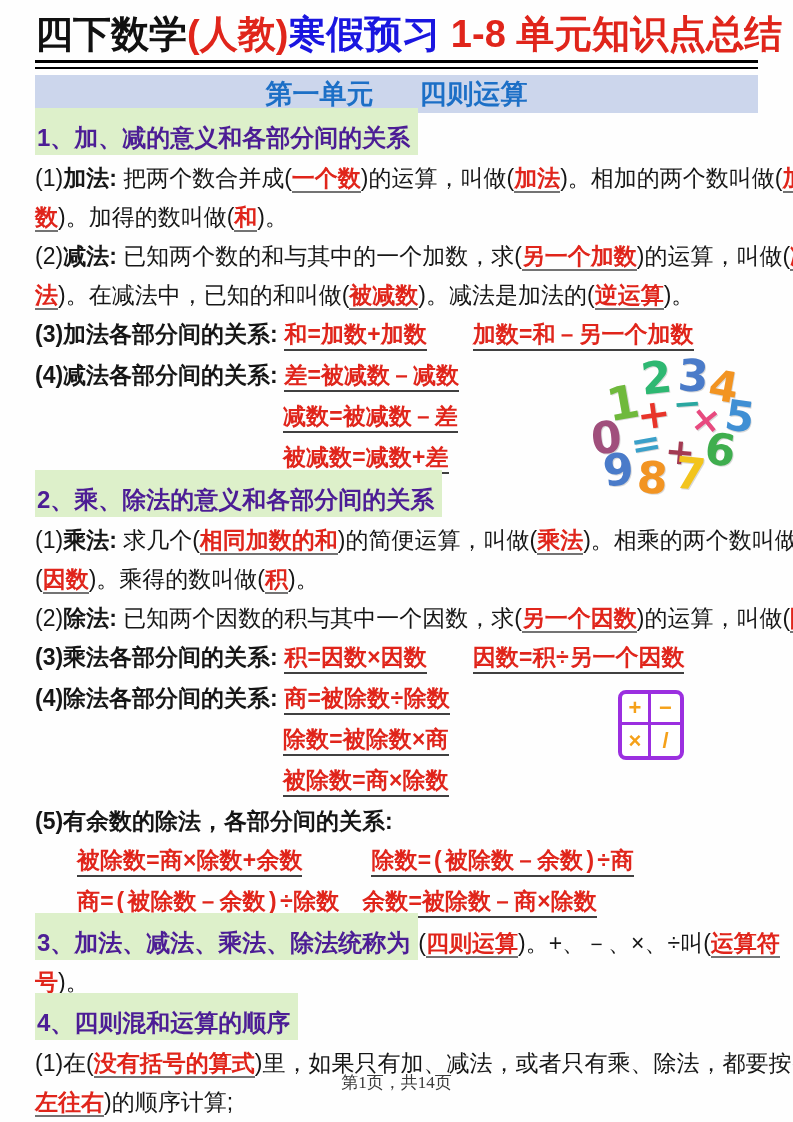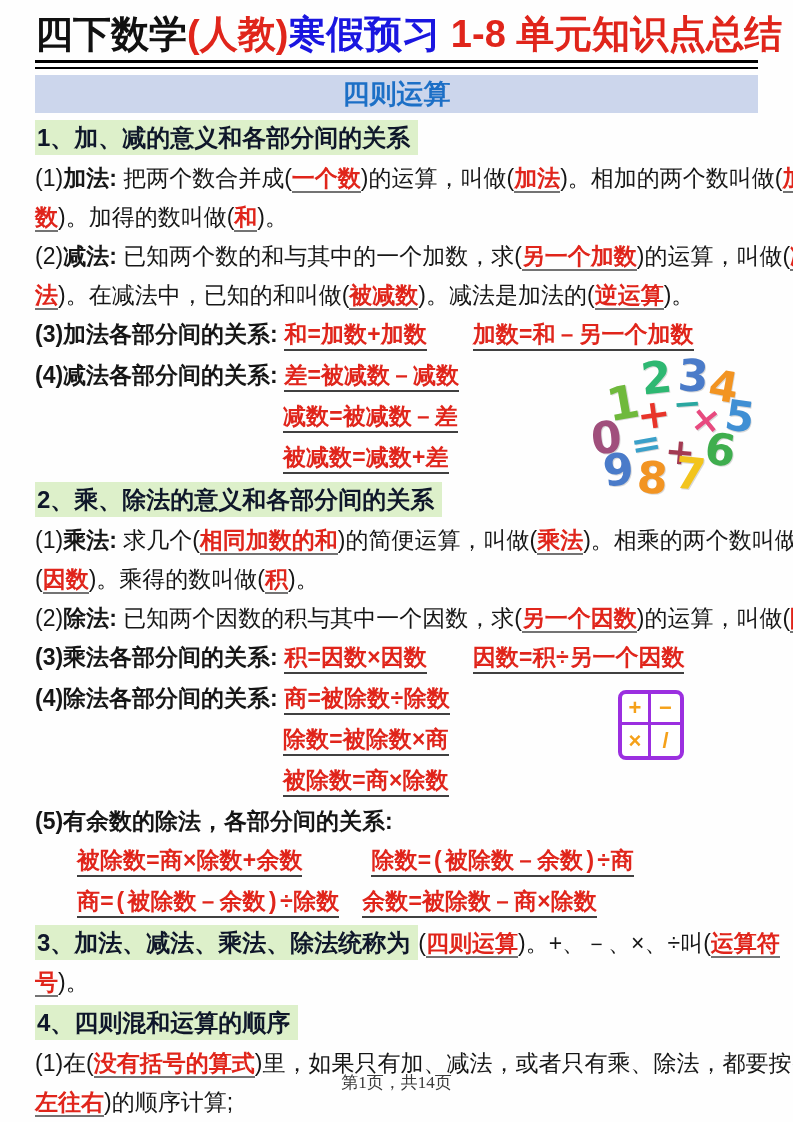--- a/index.html
+++ b/index.html
@@ -36,22 +36,22 @@
   .doc{margin-top:5px;}
   .ln{font-size:23px;line-height:39px;min-height:39px;white-space:nowrap;}
   .ln.hl{line-height:40px;min-height:40px;margin:1px 0;}
   .ln.ind{padding-left:248px;}
   .ln.ind2{padding-left:42px;}
   .sk{color:#161616;}
   .sb{color:#161616;font-weight:bold;}
   .sr{color:#e0251b;font-weight:bold;border-bottom:2px solid #737373;padding-bottom:0px;}
   .se{color:#e0251b;font-weight:bold;border-bottom:2px solid #404040;padding-bottom:0;font-family:Liberation Mono, monospace;}
   .sg{
-    color:#0f172a;font-weight:bold;background:#ddf0ca;
-    padding:4px 8px 4px 2px;font-size:24px;
+    color:#4c1d95;font-weight:bold;background:#ddf0ca;
+    padding:16px 8px 4px 2px;font-size:24px;
   }
   
   .footer{
     position:absolute;left:0;right:0;bottom:28px;
     text-align:center;font-family:"Liberation Serif","DejaVu Serif",serif;
     font-size:17px;color:#3a3a3a;
   }
   
   .num-cluster{position:absolute;left:585px;top:342px;width:180px;height:158px;}
   .num-cluster span{
@@ -74,20 +74,21 @@
 </style>
 </head>
 <body>
 
 <div class="page">
 
   <div class="title-line" id="title-line"><span class="stk">四下数学</span><span class="str">(人教)</span><span class="stb">寒假预习</span><span class="str"> 1-8 单元知识点总结</span></div>
   <div class="title-rule"></div>
 
   <div class="banner">
+    <span>第一单元</span>
     <span>四则运算</span>
   </div>
 
   <div class="doc" id="doc-lines">
       <div class="ln hl"><span class="sg">1、加、减的意义和各部分间的关系</span></div>
       <div class="ln"><span class="sk">(1)</span><span class="sb">加法: </span><span class="sk">把两个数合并成(</span><span class="sr">一个数</span><span class="sk">)的运算，叫做(</span><span class="sr">加法</span><span class="sk">)。相加的两个数叫做(</span><span class="sr">加</span></div>
       <div class="ln"><span class="sr">数</span><span class="sk">)。加得的数叫做(</span><span class="sr">和</span><span class="sk">)。</span></div>
       <div class="ln"><span class="sk">(2)</span><span class="sb">减法: </span><span class="sk">已知两个数的和与其中的一个加数，求(</span><span class="sr">另一个加数</span><span class="sk">)的运算，叫做(</span><span class="sr">减</span></div>
       <div class="ln"><span class="sr">法</span><span class="sk">)。在减法中，已知的和叫做(</span><span class="sr">被减数</span><span class="sk">)。减法是加法的(</span><span class="sr">逆运算</span><span class="sk">)。</span></div>
       <div class="ln"><span class="sb">(3)加法各部分间的关系: </span><span class="se">和=加数+加数</span><span class="sk">　　</span><span class="se">加数=和－另一个加数</span></div>

